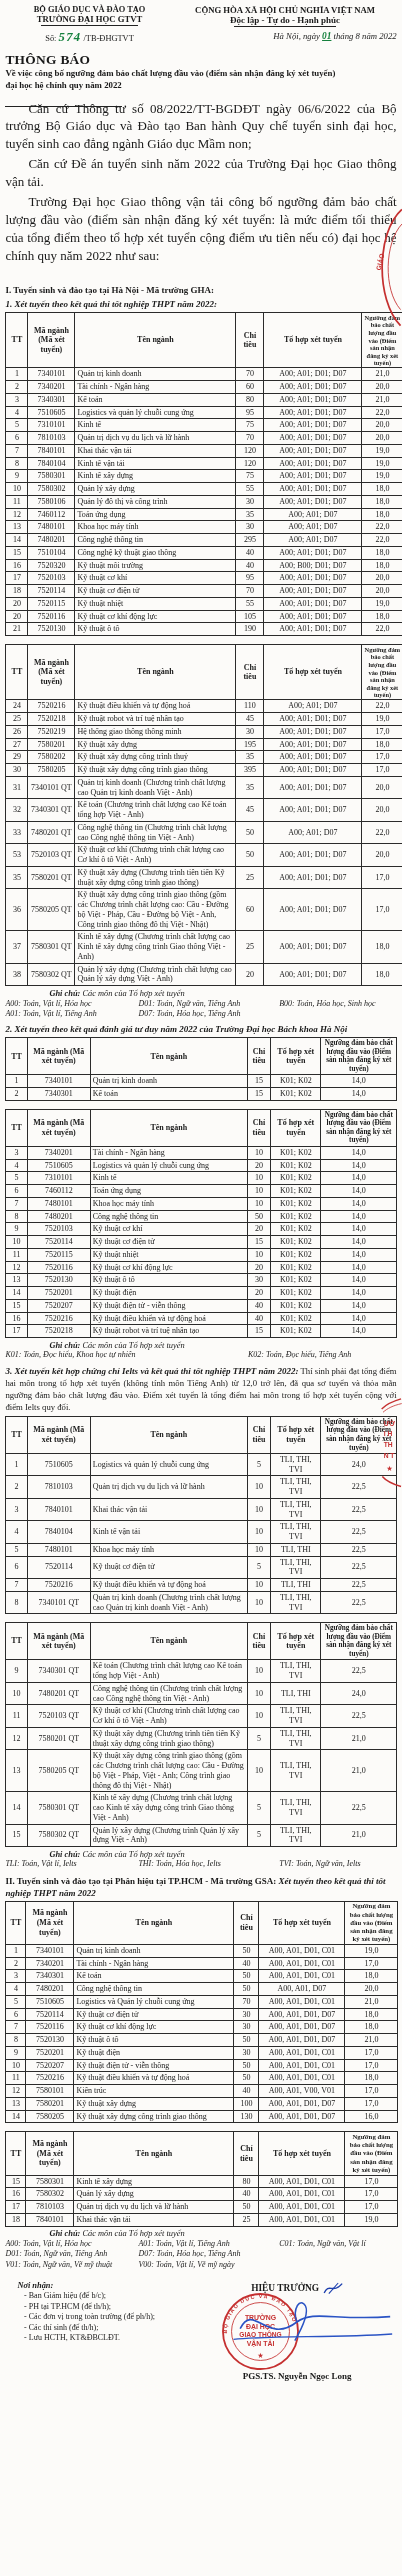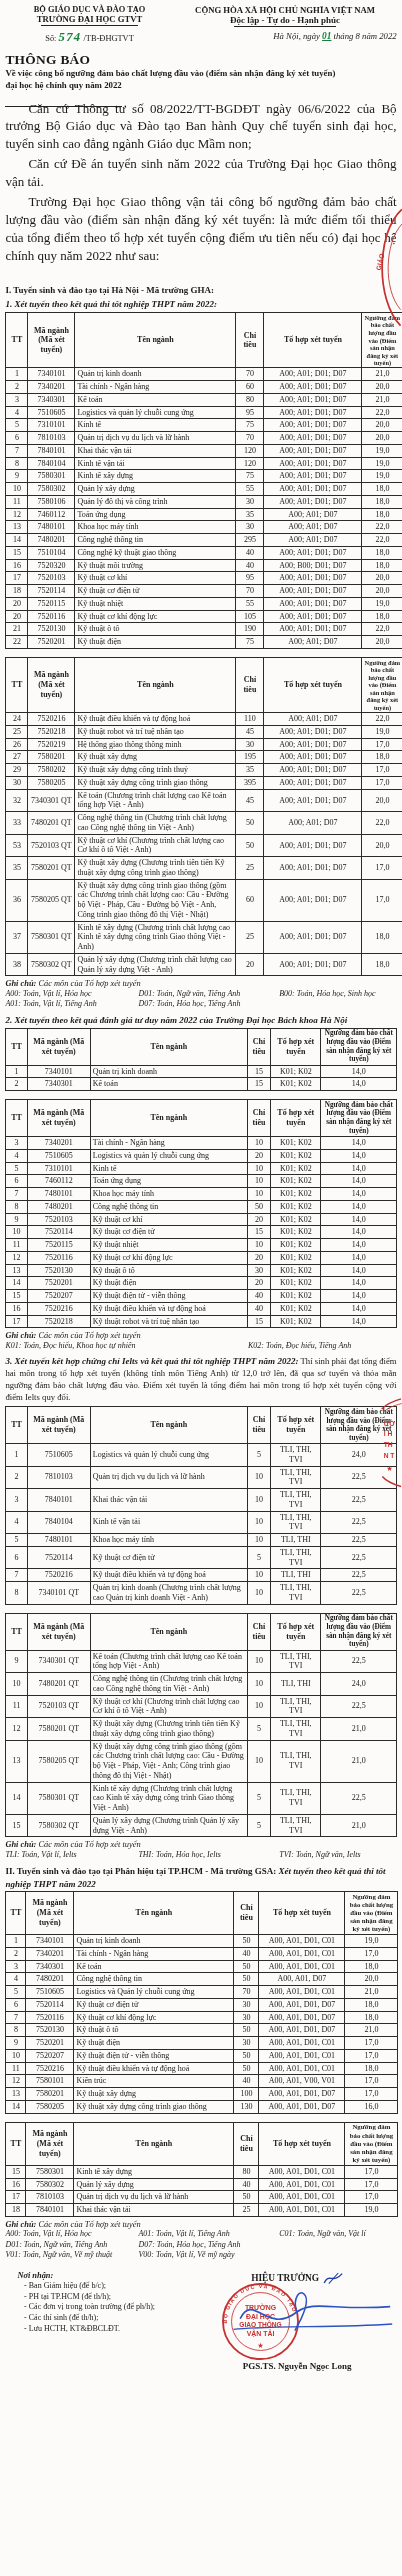--- a/index.html
+++ b/index.html
@@ -48,21 +48,21 @@
   .ta th.col5 { font-size:6.4px; line-height:1.18; padding:0.7px; }
   
   .tb .col0{width:21.4px} .tb .col1{width:63px} .tb .col2{width:157px} .tb .col3{width:23.5px} .tb .col4{width:50px} .tb .col5{width:76px}
   .tb th.col5 { font-size:7.2px; line-height:1.2; padding:0.7px 1.3px; }
   
   .tc .col0{width:20px} .tc .col1{width:48px} .tc .col2{width:160px} .tc .col3{width:25px} .tc .col4{width:86px} .tc .col5{width:53px}
   .tc th.col5 { font-size:6.8px; line-height:1.2; padding:0.7px 1.3px; }
 
   
   .note { margin:1.3px 0 4px; }
-  .note-label { font-size:8.4px; margin-bottom:0.7px; }
+  .note-label { font-size:8.4px; margin-bottom:0.7px;margin-left:44px; }
   .note-label b { font-style:italic; }
   .note-label i { font-style:italic; }
   .note-line { display:flex; }
   .note-cell { font-size:8px; font-style:italic; line-height:1.3; flex:0 0 34%; }
   .note-cell:nth-child(2){ flex-basis:36%; }
   .note-cell:nth-child(3){ flex-basis:30%; }
   .cols2 .note-cell { flex-basis:62%; }
   .cols2 .note-cell:nth-child(2){ flex-basis:38%; }
 
   
@@ -312,28 +312,20 @@
           <td class="col5">18,0</td>
         </tr>
         <tr>
           <td class="col0">21</td>
           <td class="col1">7520130</td>
           <td class="col2 left">Kỹ thuật ô tô</td>
           <td class="col3">190</td>
           <td class="col4">A00; A01; D01; D07</td>
           <td class="col5">22,0</td>
         </tr>
-        <tr>
-          <td class="col0">22</td>
-          <td class="col1">7520201</td>
-          <td class="col2 left">Kỹ thuật điện</td>
-          <td class="col3">75</td>
-          <td class="col4">A00; A01; D07</td>
-          <td class="col5">20,0</td>
-        </tr>
       </tbody>
     </table>
   <table class="ta block2">
       <thead>
         <tr>
           <th class="col0">TT</th>
           <th class="col1">Mã ngành (Mã xét tuyển)</th>
           <th class="col2">Tên ngành</th>
           <th class="col3">Chỉ tiêu</th>
           <th class="col4">Tổ hợp xét tuyển</th>
@@ -381,20 +373,28 @@
           <td class="col4">A00; A01; D01; D07</td>
           <td class="col5">17,0</td>
         </tr>
         <tr>
           <td class="col0">30</td>
           <td class="col1">7580205</td>
           <td class="col2 left">Kỹ thuật xây dựng công trình giao thông</td>
           <td class="col3">395</td>
           <td class="col4">A00; A01; D01; D07</td>
           <td class="col5">17,0</td>
+        </tr>
+        <tr>
+          <td class="col0">31</td>
+          <td class="col1">7340101 QT</td>
+          <td class="col2 left">Quản trị kinh doanh (Chương trình chất lượng cao Quản trị kinh doanh Việt - Anh)</td>
+          <td class="col3">35</td>
+          <td class="col4">A00; A01; D01; D07</td>
+          <td class="col5">20,0</td>
         </tr>
         <tr>
           <td class="col0">32</td>
           <td class="col1">7340301 QT</td>
           <td class="col2 left">Kế toán (Chương trình chất lượng cao Kế toán tổng hợp Việt - Anh)</td>
           <td class="col3">45</td>
           <td class="col4">A00; A01; D01; D07</td>
           <td class="col5">20,0</td>
         </tr>
         <tr>

